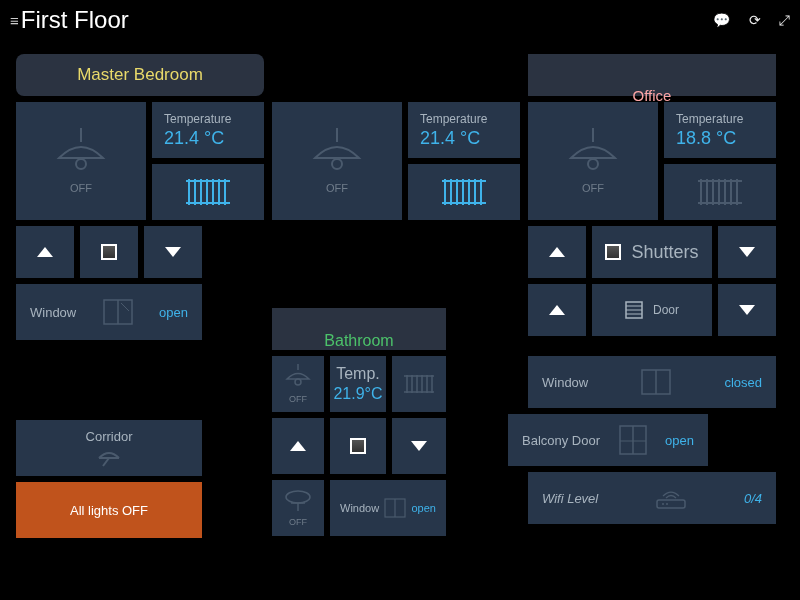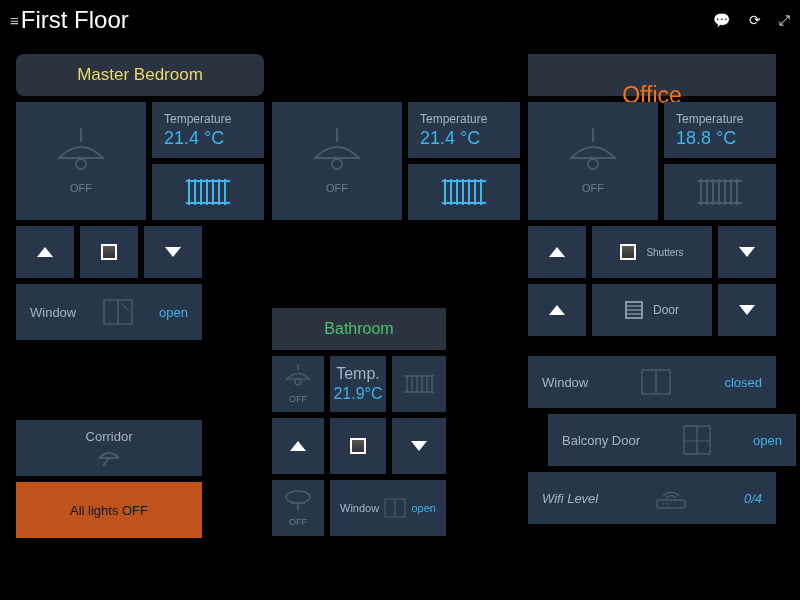--- a/index.html
+++ b/index.html
@@ -89,21 +89,21 @@
     <span>⤢</span>
   </div>
 </div>
 
 <div class="grid">
 
 <div class="tile rh" style="left:16px;top:14px;width:248px;height:42px;border-radius:8px;">
   <span style="color:#e8d96a;font-size:17px;">Master Bedroom</span>
 </div>
 <div class="tile rh" style="left:528px;top:14px;width:248px;height:42px;">
-  <span style="color:#f97316;font-size:23px;margin-top:40px;">Office</span>
+  <span style="color:#fca5a5;font-size:15px;margin-top:40px;">Office</span>
 </div>
 
 <div class="tile light-tile" style="left:16px;top:62px;width:130px;height:118px;">
   <svg width="60" height="50" viewBox="0 0 60 50">
     <line x1="30" y1="0" x2="30" y2="14" stroke="#4a5a6d" stroke-width="2"></line>
     <path d="M 8 30 Q 30 8 52 30 Z" fill="none" stroke="#4a5a6d" stroke-width="2"></path>
     <line x1="8" y1="30" x2="52" y2="30" stroke="#4a5a6d" stroke-width="2"></line>
     <circle cx="30" cy="36" r="5" fill="none" stroke="#4a5a6d" stroke-width="2"></circle>
   </svg>
   <span class="off-lbl">OFF</span>
@@ -150,21 +150,21 @@
 
 <div class="tile" style="left:16px;top:380px;width:186px;height:56px;flex-direction:column;gap:4px;">
   <span class="lbl">Corridor</span>
   <svg width="28" height="20" viewBox="0 0 28 20">
     <path d="M 4 10 Q 14 0 24 10" fill="none" stroke="#4a5a6d" stroke-width="2"></path>
     <line x1="4" y1="10" x2="24" y2="10" stroke="#4a5a6d" stroke-width="2"></line>
     <line x1="14" y1="10" x2="8" y2="18" stroke="#4a5a6d" stroke-width="2"></line>
   </svg>
 </div>
 <div class="tile orange" style="left:16px;top:442px;width:186px;height:56px;">
-  <span style="font-size:13px;color:#0f172a;">All lights OFF</span>
+  <span style="font-size:13px;color:#ffffff;">All lights OFF</span>
 </div>
 
 <div class="tile light-tile" style="left:272px;top:62px;width:130px;height:118px;">
   <svg width="60" height="50" viewBox="0 0 60 50">
     <line x1="30" y1="0" x2="30" y2="14" stroke="#4a5a6d" stroke-width="2"></line>
     <path d="M 8 30 Q 30 8 52 30 Z" fill="none" stroke="#4a5a6d" stroke-width="2"></path>
     <line x1="8" y1="30" x2="52" y2="30" stroke="#4a5a6d" stroke-width="2"></line>
     <circle cx="30" cy="36" r="5" fill="none" stroke="#4a5a6d" stroke-width="2"></circle>
   </svg>
   <span class="off-lbl">OFF</span>
@@ -180,21 +180,21 @@
     <line x1="6" y1="4" x2="6" y2="30" stroke="#3fb3ea" stroke-width="2"></line>
     <line x1="12" y1="4" x2="12" y2="30" stroke="#3fb3ea" stroke-width="2"></line>
     <line x1="18" y1="4" x2="18" y2="30" stroke="#3fb3ea" stroke-width="2"></line>
     <line x1="24" y1="4" x2="24" y2="30" stroke="#3fb3ea" stroke-width="2"></line>
     <line x1="30" y1="4" x2="30" y2="30" stroke="#3fb3ea" stroke-width="2"></line>
     <line x1="36" y1="4" x2="36" y2="30" stroke="#3fb3ea" stroke-width="2"></line>
     <line x1="42" y1="4" x2="42" y2="30" stroke="#3fb3ea" stroke-width="2"></line>
   </svg>
 </div>
 
-<div class="tile rh" style="left:272px;top:268px;width:174px;height:42px;">
+<div class="tile rh" style="left:272px;top:268px;width:174px;height:42px;align-items:flex-end;">
   <span style="color:#4cc26a;font-size:16px;">Bathroom</span>
 </div>
 
 <div class="tile light-tile" style="left:272px;top:316px;width:52px;height:56px;">
   <svg width="30" height="26" viewBox="0 0 30 26">
     <line x1="15" y1="0" x2="15" y2="6" stroke="#4a5a6d" stroke-width="1.5"></line>
     <path d="M 4 15 Q 15 4 26 15 Z" fill="none" stroke="#4a5a6d" stroke-width="1.5"></path>
     <circle cx="15" cy="18" r="3" fill="none" stroke="#4a5a6d" stroke-width="1.5"></circle>
   </svg>
   <span class="off-lbl" style="font-size:9px;">OFF</span>
@@ -271,21 +271,21 @@
     <line x1="36" y1="4" x2="36" y2="30" stroke="#4a5a6d" stroke-width="2"></line>
     <line x1="42" y1="4" x2="42" y2="30" stroke="#4a5a6d" stroke-width="2"></line>
   </svg>
 </div>
 
 <div class="tile" style="left:528px;top:186px;width:58px;height:52px;">
   <div class="triangle-up"></div>
 </div>
 <div class="tile" style="left:592px;top:186px;width:120px;height:52px;gap:10px;">
   <div class="square-stop"></div>
-  <span class="lbl" style="font-size:10px;">Shutters</span>
+  <span class="lbl" style="font-size:18px;">Shutters</span>
 </div>
 <div class="tile" style="left:718px;top:186px;width:58px;height:52px;">
   <div class="triangle-down"></div>
 </div>
 
 <div class="tile" style="left:528px;top:244px;width:58px;height:52px;">
   <div class="triangle-up"></div>
 </div>
 <div class="tile" style="left:592px;top:244px;width:120px;height:52px;gap:10px;">
   <svg width="18" height="18" viewBox="0 0 18 18">
@@ -302,21 +302,21 @@
 
 <div class="tile window-row" style="left:528px;top:316px;width:248px;height:52px;">
   <span class="lbl">Window</span>
   <svg width="30" height="26" viewBox="0 0 30 26">
     <rect x="1" y="1" width="28" height="24" fill="none" stroke="#4a5a6d" stroke-width="1.5"></rect>
     <line x1="15" y1="1" x2="15" y2="25" stroke="#4a5a6d" stroke-width="1.5"></line>
   </svg>
   <span class="closed">closed</span>
 </div>
 
-<div class="tile window-row" style="left:548px;top:374px;width:248px;height:52px;">
+<div class="tile window-row" style="left:508px;top:374px;width:200px;height:52px;">
   <span class="lbl">Balcony Door</span>
   <svg width="28" height="30" viewBox="0 0 28 30">
     <rect x="1" y="1" width="26" height="28" fill="none" stroke="#4a5a6d" stroke-width="1.5"></rect>
     <line x1="14" y1="1" x2="14" y2="29" stroke="#4a5a6d" stroke-width="1.5"></line>
     <line x1="1" y1="16" x2="27" y2="16" stroke="#4a5a6d" stroke-width="1"></line>
   </svg>
   <span class="open">open</span>
 </div>
 
 <div class="tile window-row" style="left:528px;top:432px;width:248px;height:52px;font-style:italic;">

